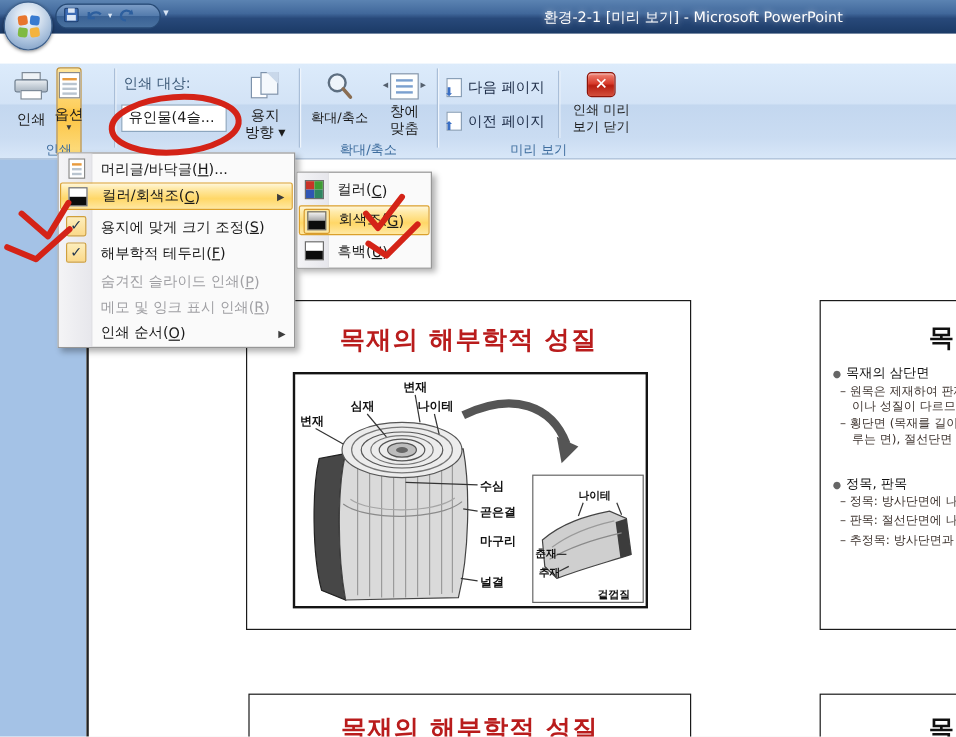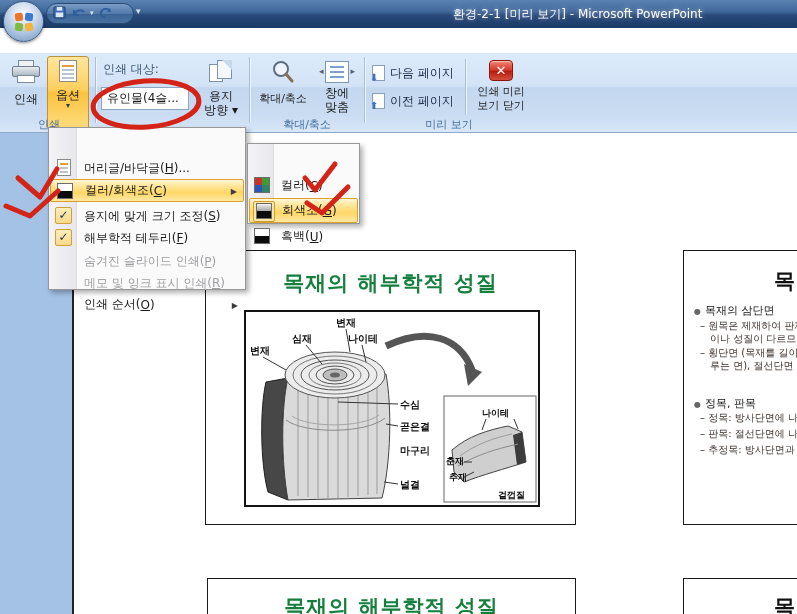--- a/index.html
+++ b/index.html
@@ -96,32 +96,32 @@
     background:linear-gradient(180deg,#f08678 0%,#d83c2c 45%,#b81d10 55%,#d34f3c 100%);
     border:1px solid #8d1308; color:#fff; font-weight:bold; font-size:13px;
     text-align:center; line-height:19px; box-shadow:inset 0 1px 1px rgba(255,255,255,.5); }
   .pgico { position:relative; width:13px; height:16px; background:#fff; border:1px solid #8aa0b8; flex:0 0 auto; }
   .pgico span { position:absolute; left:-3px; bottom:-3px; font-size:10px; line-height:10px; color:#3a6fc4; }
   
   .preview-bg { position:absolute; left:0; top:133px; width:72px; height:481px; background:#a4c2e6; }
   .paper { position:absolute; left:72px; top:133px; width:725px; height:481px; background:#fff; border-left:2px solid #222; }
   .slide { position:absolute; background:#fff; border:1px solid #1a1a1a; overflow:hidden; }
   .slide-title { position:absolute; left:0; right:0; text-align:center; font-size:21px; font-weight:600;
-    letter-spacing:1px; color:#15803d; white-space:nowrap; }
+    letter-spacing:1px; color:#b91c1c; white-space:nowrap; }
   .s2-title { position:absolute; font-size:21px; font-weight:600; color:#101010; }
   .bullet-row { position:absolute; font-size:11px; font-weight:normal; color:#111; white-space:nowrap;text-align:right; }
   .bullet-row .dot { color:#666; font-size:8px; margin-right:4px; }
   .subline { position:absolute; font-size:10px; color:#3c322d; white-space:nowrap; }
   .frame { position:absolute; left:38px; top:59px; width:296px; height:197px; border:2px solid #141414; background:#fff; }
   
   .menu { position:absolute; left:48px; top:127px; width:198px; height:163px; background:#fafafa;
     border:1px solid #979797; box-shadow:3px 3px 5px rgba(0,0,0,.3); z-index:60; }
   .menu-gutter { position:absolute; left:0; top:0; bottom:0; width:28px;
     background:linear-gradient(90deg,#f4f4f6 0%,#e7e7ec 100%); border-right:1px solid #dcdce2; }
-  .mitem { position:absolute; left:1px; right:1px; font-size:12px; color:#1a1a1a;margin-top:27px; }
+  .mitem { position:absolute; left:1px; right:1px; font-size:12px; color:#1a1a1a; }
   .mitem .mi-label { position:absolute; left:34px; top:0; bottom:0; display:flex; align-items:center; white-space:nowrap; }
   .mitem.disabled { color:#a0a0a4; }
   .mitem .sub-arrow { position:absolute; right:6px; top:50%; transform:translateY(-50%); font-size:8px; color:#3c3c3c; }
   .hlrow { background:linear-gradient(180deg,#fff7da 0%,#ffeaa9 20%,#ffd767 60%,#ffe8a2 100%);
     border:1px solid #dba02b; border-radius:2px; }
   .checkbox-ico { position:absolute; left:5px; top:2px; width:17px; height:17px;
     background:linear-gradient(180deg,#fdeebc,#fbd98a); border:1px solid #d0a03c; border-radius:2px;
     font-size:12px; color:#24364f; text-align:center; line-height:15px; }
   .half-ico { position:absolute; left:6px; top:3px; width:16px; height:16px; border:1px solid #6d6d6d; background:#fff; }
   .half-ico:after { content:""; position:absolute; left:0; right:0; bottom:0; height:7px; background:#0c0c0c; }
@@ -189,21 +189,21 @@
 
     <div class="bigbtn" style="left:7px;width:38px;">
       <span class="printer-ico">
           <span class="top"></span>
           <span class="body"></span>
           <span class="out"></span>
         </span>
       <span class="lbl" style="margin-top:8px;">인쇄</span>
     </div>
 
-    <div class="bigbtn pressed" style="left:47px;width:42px;">
+    <div class="bigbtn pressed" style="left:47px;width:21px;">
       <span class="doc-ico">
           <i class="l1"></i>
           <i class="l2"></i>
           <i class="l3"></i>
           <i class="l4"></i>
         </span>
       <span class="lbl" style="margin-top:6px;">옵션</span>
       <span class="arrow-small">▾</span>
     </div>
 

